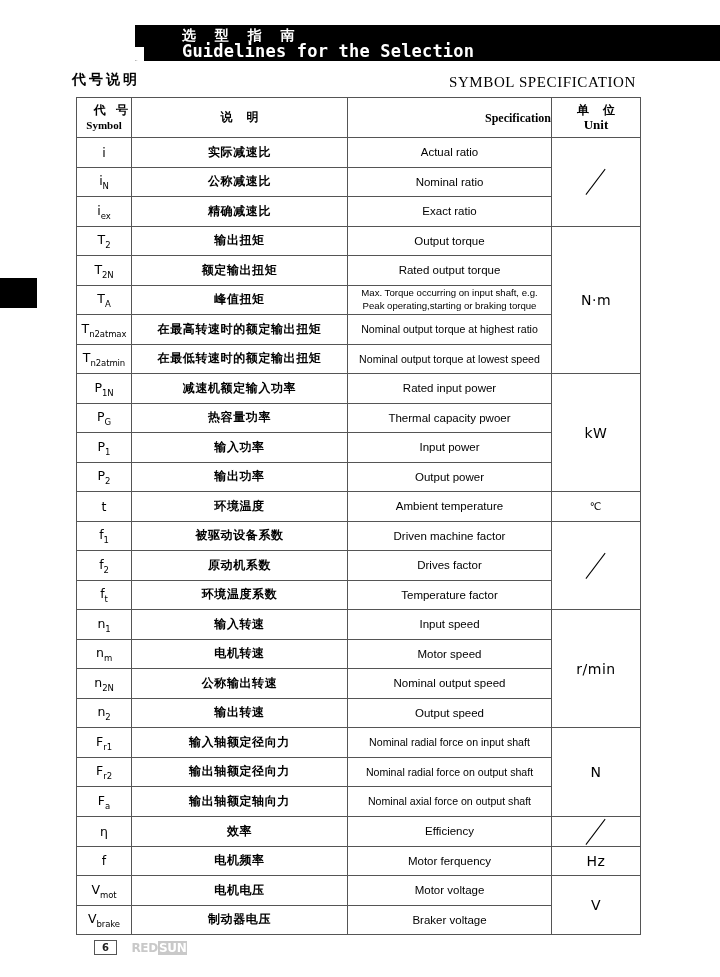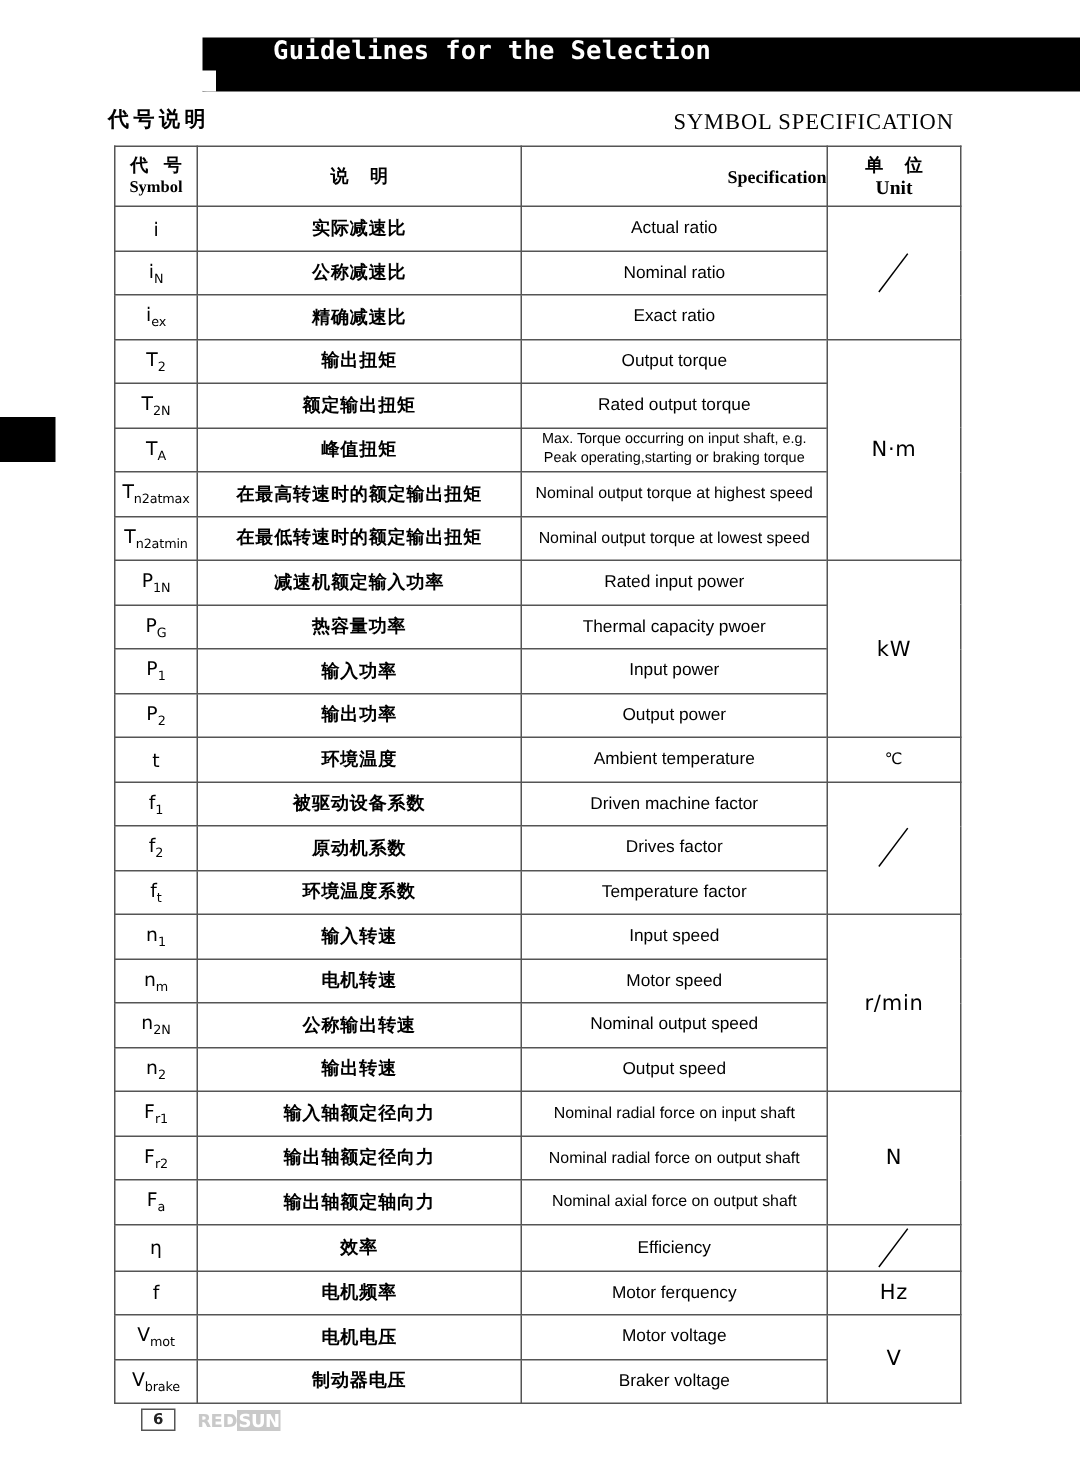--- a/index.html
+++ b/index.html
@@ -161,21 +161,21 @@
   
   .hdr { height: 40px; }
   .hdr-cn {
     font-family: "DejaVu Sans", sans-serif;
     font-size: 12px;
     font-weight: bold;
     letter-spacing: 5px;
     text-indent: 5px;
     line-height: 15px;
   }
-  .hdr-cn.narrow { letter-spacing: 3px; text-indent: 3px; }
+  .hdr-cn.narrow { letter-spacing: 3px; text-indent: 3px; text-align: right; }
   .hdr-en {
     font-family: "Liberation Serif", serif;
     font-size: 11px;
     line-height: 14px;
   }
   .hdr-en.big {
     font-size: 13px;
   }
   .hdr-en.mid {
     font-size: 12px;
@@ -273,20 +273,21 @@
     padding: 0 1px;
   }
 </style>
 </head>
 <body>
 
 <div id="header-band">
   <div class="banner-black"></div>
   <div class="banner-notch"></div>
   <div class="banner-text">
+    <div class="banner-cn">选 型 指 南</div>
     <div class="banner-en">Guidelines for the Selection</div>
   </div>
 
 </div>
 
 <div id="title-cn">代号说明</div>
 <div id="title-en">SYMBOL SPECIFICATION</div>
 
 <div id="index-tab"></div>
 
@@ -347,21 +348,21 @@
         <td class="cell-sym">T<sub>A</sub></td>
         <td class="cell-cn">峰值扭矩</td>
         <td class="cell-en two-line">
           <div>Max. Torque occurring on input shaft, e.g.</div>
           <div>Peak operating,starting or braking torque</div>
         </td>
       </tr>
       <tr class="row">
         <td class="cell-sym">T<sub>n2atmax</sub></td>
         <td class="cell-cn">在最高转速时的额定输出扭矩</td>
-        <td class="cell-en small">Nominal output torque at highest speed</td>
+        <td class="cell-en small">Nominal output torque at highest ratio</td>
       </tr>
       <tr class="row">
         <td class="cell-sym">T<sub>n2atmin</sub></td>
         <td class="cell-cn">在最低转速时的额定输出扭矩</td>
         <td class="cell-en small">Nominal output torque at lowest speed</td>
       </tr>
       <tr class="row">
         <td class="cell-sym">P<sub>1N</sub></td>
         <td class="cell-cn">减速机额定输入功率</td>
         <td class="cell-en">Rated input power</td>

